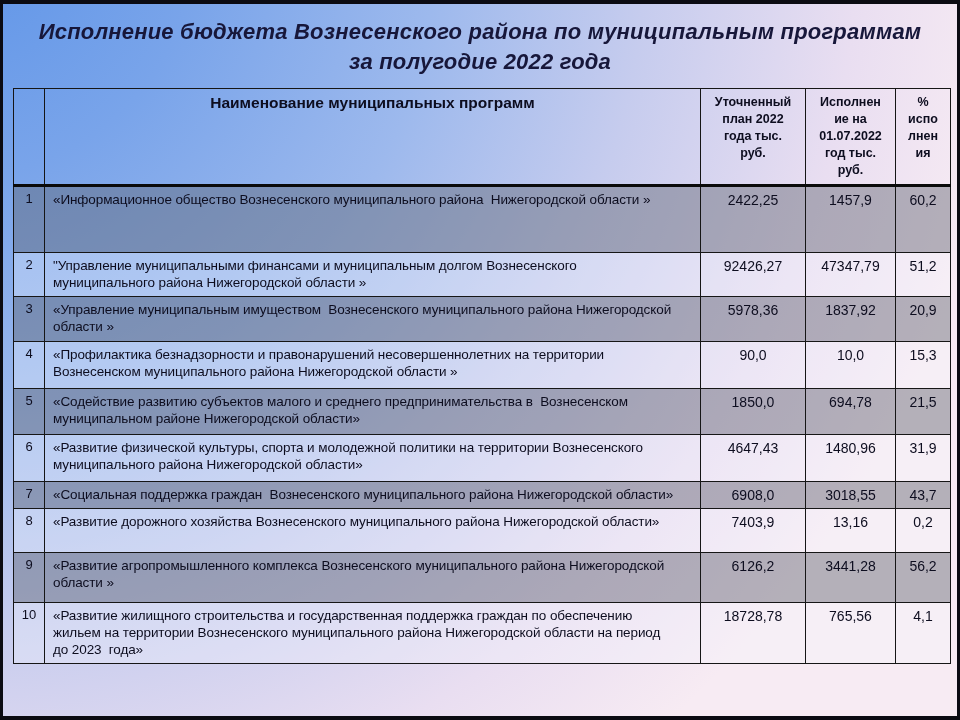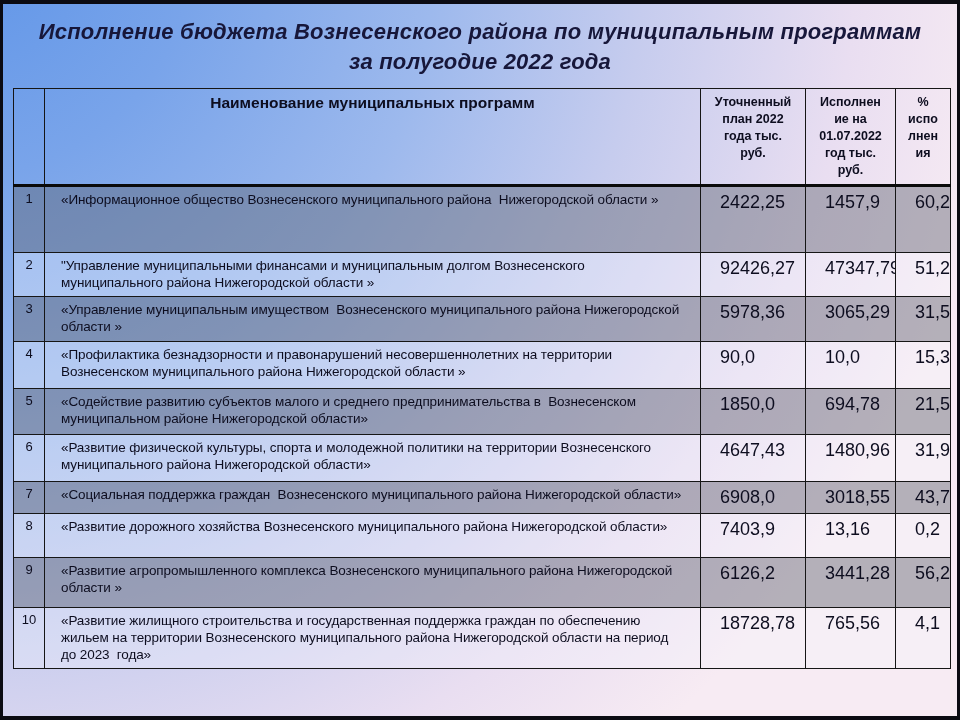--- a/index.html
+++ b/index.html
@@ -42,23 +42,23 @@
     font-weight:bold;
     padding:5px 3px;
     text-align:center;
     background:transparent;
   }
   th.h-name{font-size:15.5px;margin-left:20px;}
   th.h-small{font-size:12.5px;line-height:1.35;white-space:pre-line;}
   td.c-num{ text-align:center;font-size:13px;padding:4px 1px;}
   td.c-name{
     text-align:left;font-size:13.5px;line-height:1.27;
-    padding:4px 16px;white-space:pre-wrap;letter-spacing:-.1px;
+    padding:4px 8px;white-space:pre-wrap;letter-spacing:-.1px;
   }
-  td.c-val,td.c-pct{text-align:left;font-size:18px;padding:5px 19px;}
+  td.c-val,td.c-pct{text-align:center;font-size:14px;padding:5px 9px;}
   tbody tr:nth-child(odd) td{background:var(--row_odd_overlay);}
   tbody tr:nth-child(even) td{background:var(--row_even_overlay);}
   tbody tr:nth-child(1){height:67px;}
   tbody tr:nth-child(2){height:44px;}
   tbody tr:nth-child(3){height:45px;}
   tbody tr:nth-child(4){height:47px;}
   tbody tr:nth-child(5){height:46px;}
   tbody tr:nth-child(6){height:47px;}
   tbody tr:nth-child(7){height:26px;}
   tbody tr:nth-child(8){height:44px;}
@@ -114,22 +114,22 @@
 муниципального района Нижегородской области »</td>
       <td class="c-val">92426,27</td>
       <td class="c-val">47347,79</td>
       <td class="c-pct">51,2</td>
     </tr>
         <tr>
       <td class="c-num">3</td>
       <td class="c-name">«Управление муниципальным имуществом  Вознесенского муниципального района Нижегородской
 области »</td>
       <td class="c-val">5978,36</td>
-      <td class="c-val">3065,29</td>
-      <td class="c-pct">31,5</td>
+      <td class="c-val">1837,92</td>
+      <td class="c-pct">20,9</td>
     </tr>
         <tr>
       <td class="c-num">4</td>
       <td class="c-name">«Профилактика безнадзорности и правонарушений несовершеннолетних на территории
 Вознесенском муниципального района Нижегородской области »</td>
       <td class="c-val">90,0</td>
       <td class="c-val">10,0</td>
       <td class="c-pct">15,3</td>
     </tr>
         <tr>

